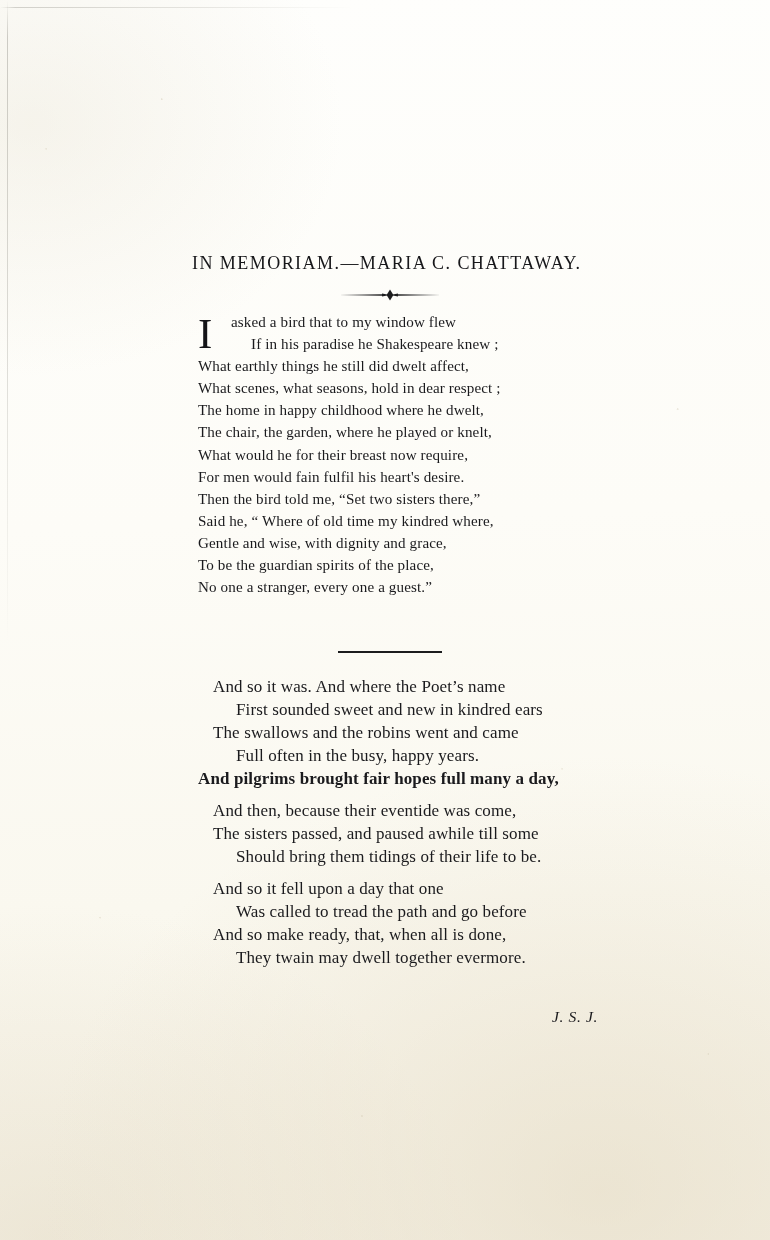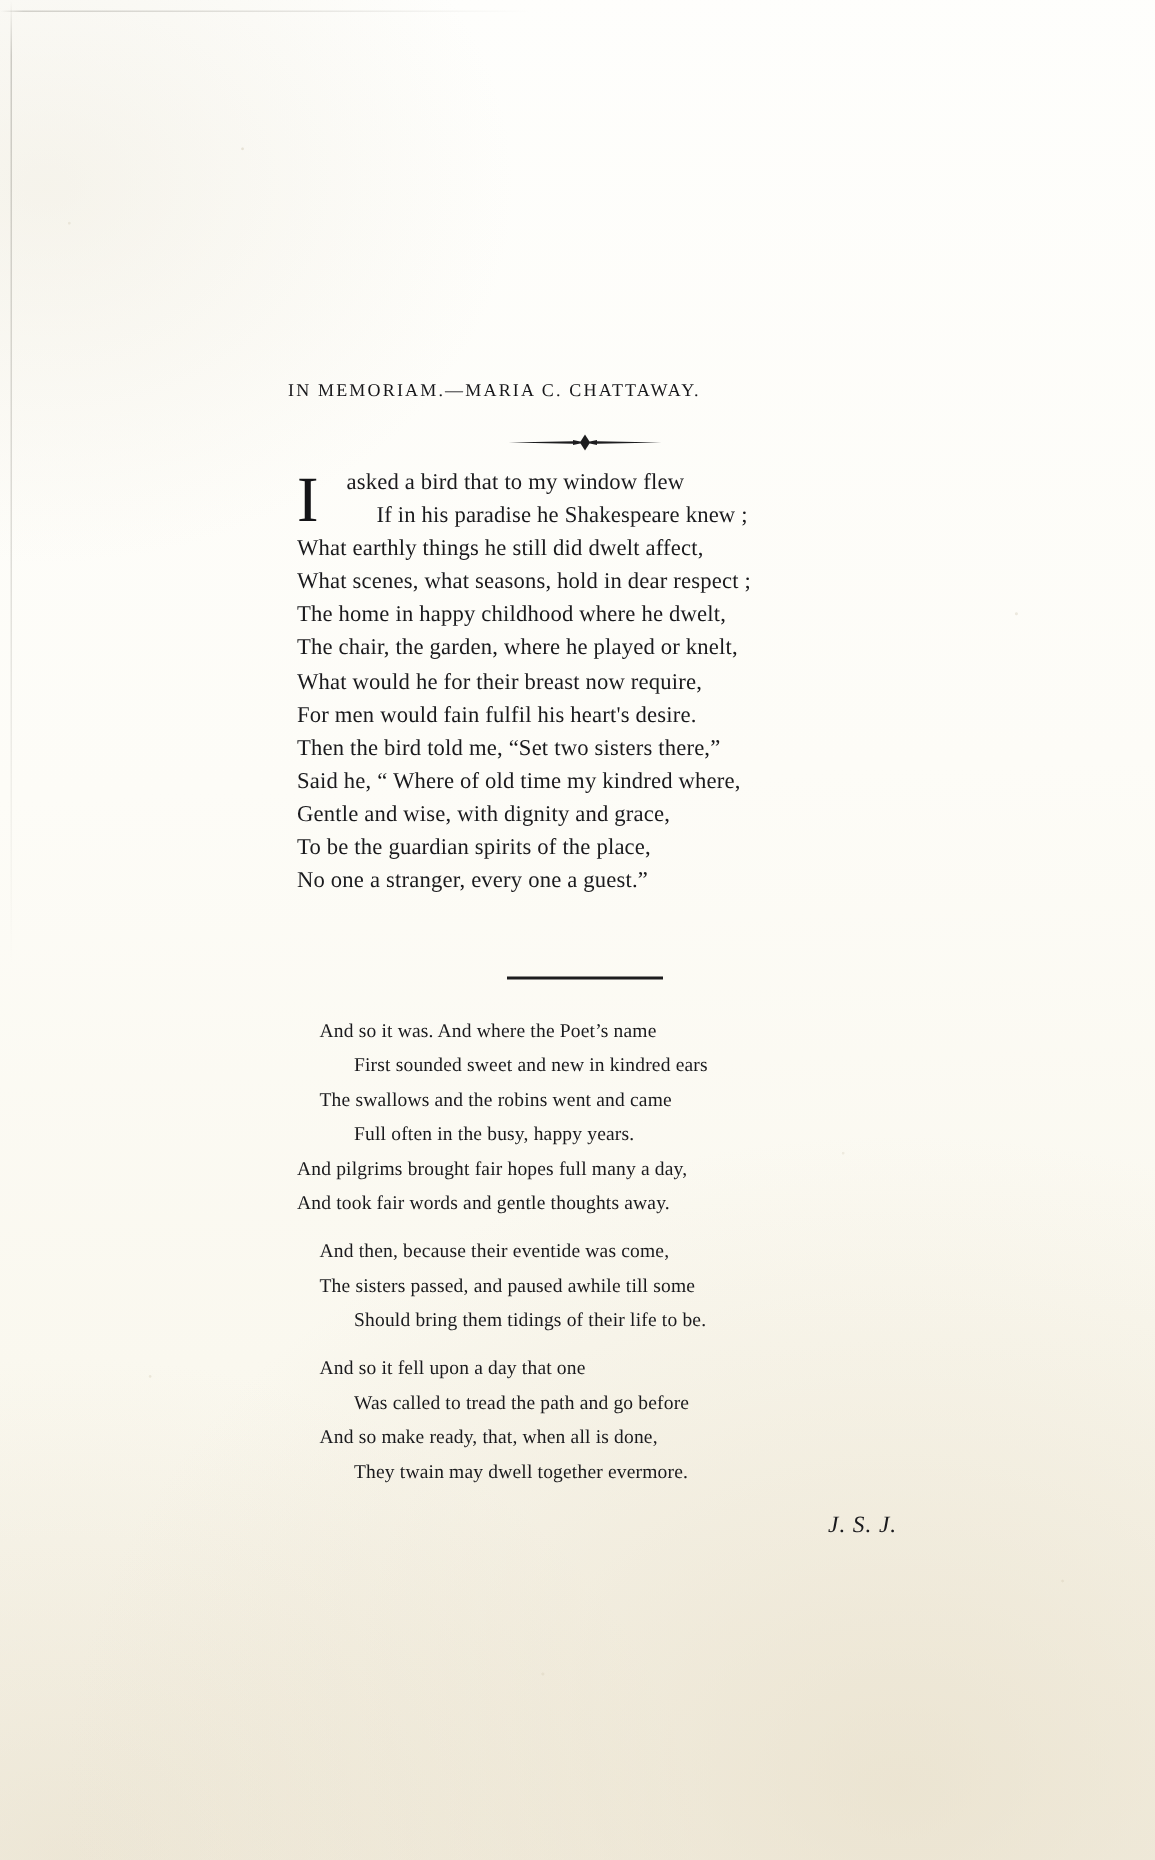--- a/index.html
+++ b/index.html
@@ -55,21 +55,21 @@
   #content {
     position: absolute;
     left: 0; top: 0;
     width: 770px;
   }
 
   .title {
     position: absolute;
     left: 192px;
     top: 253px;
-    font-size: 12px;
+    font-size: 18px;
     letter-spacing: 1.45px;
     color: #17171a;
     white-space: nowrap;
     font-weight: 400;
   }
 
   
   .ornament-rule {
     position: absolute;
     left: 337px;
@@ -113,30 +113,30 @@
   .l1-offset { padding-left: 33px; }
   .l2-offset { padding-left: 53px; }
 
   
   #stanza-two {
     position: absolute;
     left: 198px;
     top: 675px;
     width: 430px;
     color: #1a1a1d;
-    font-size: 13px;
+    font-size: 17px;
     line-height: 23.1px;
     letter-spacing: 0.12px;
   }
   #stanza-two .verse { margin-bottom: 8.5px; }
   #stanza-two .verse:last-child { margin-bottom: 12px; }
   #stanza-two .ln { white-space: nowrap; }
   #stanza-two .ln.o  { padding-left: 15px; }   
   #stanza-two .ln.i  { padding-left: 38px; }   
-  #stanza-two .ln.f  { padding-left: 0px;  }   
+  #stanza-two .ln.f  { padding-left: 0px; font-weight: bold;  }   
 
   .signature {
     position: absolute;
     left: 16px;
     top: 1008px;
     width: 582px;
     text-align: right;
     font-style: italic;
     font-size: 15.6px;
     letter-spacing: 0.6px;
@@ -187,21 +187,20 @@
     <div class="plain-rule"></div>
 
     <div id="stanza-two">
 
       <div class="verse">
         <div class="ln o">And so it was.   And where the Poet’s name</div>
         <div class="ln i">First sounded sweet and new in kindred ears</div>
         <div class="ln o">The swallows and the robins went and came</div>
         <div class="ln i">Full often in the busy, happy years.</div>
         <div class="ln f">And pilgrims brought fair hopes full many a day,</div>
-        <div class="ln f">And took fair words and gentle thoughts away.</div>
       </div>
 
       <div class="verse">
         <div class="ln o">And then, because their eventide was come,</div>
         <div class="ln o">The sisters passed, and paused awhile till some</div>
         <div class="ln i">Should bring them tidings of their life to be.</div>
       </div>
 
       <div class="verse">
         <div class="ln o">And so it fell upon a day that one</div>

